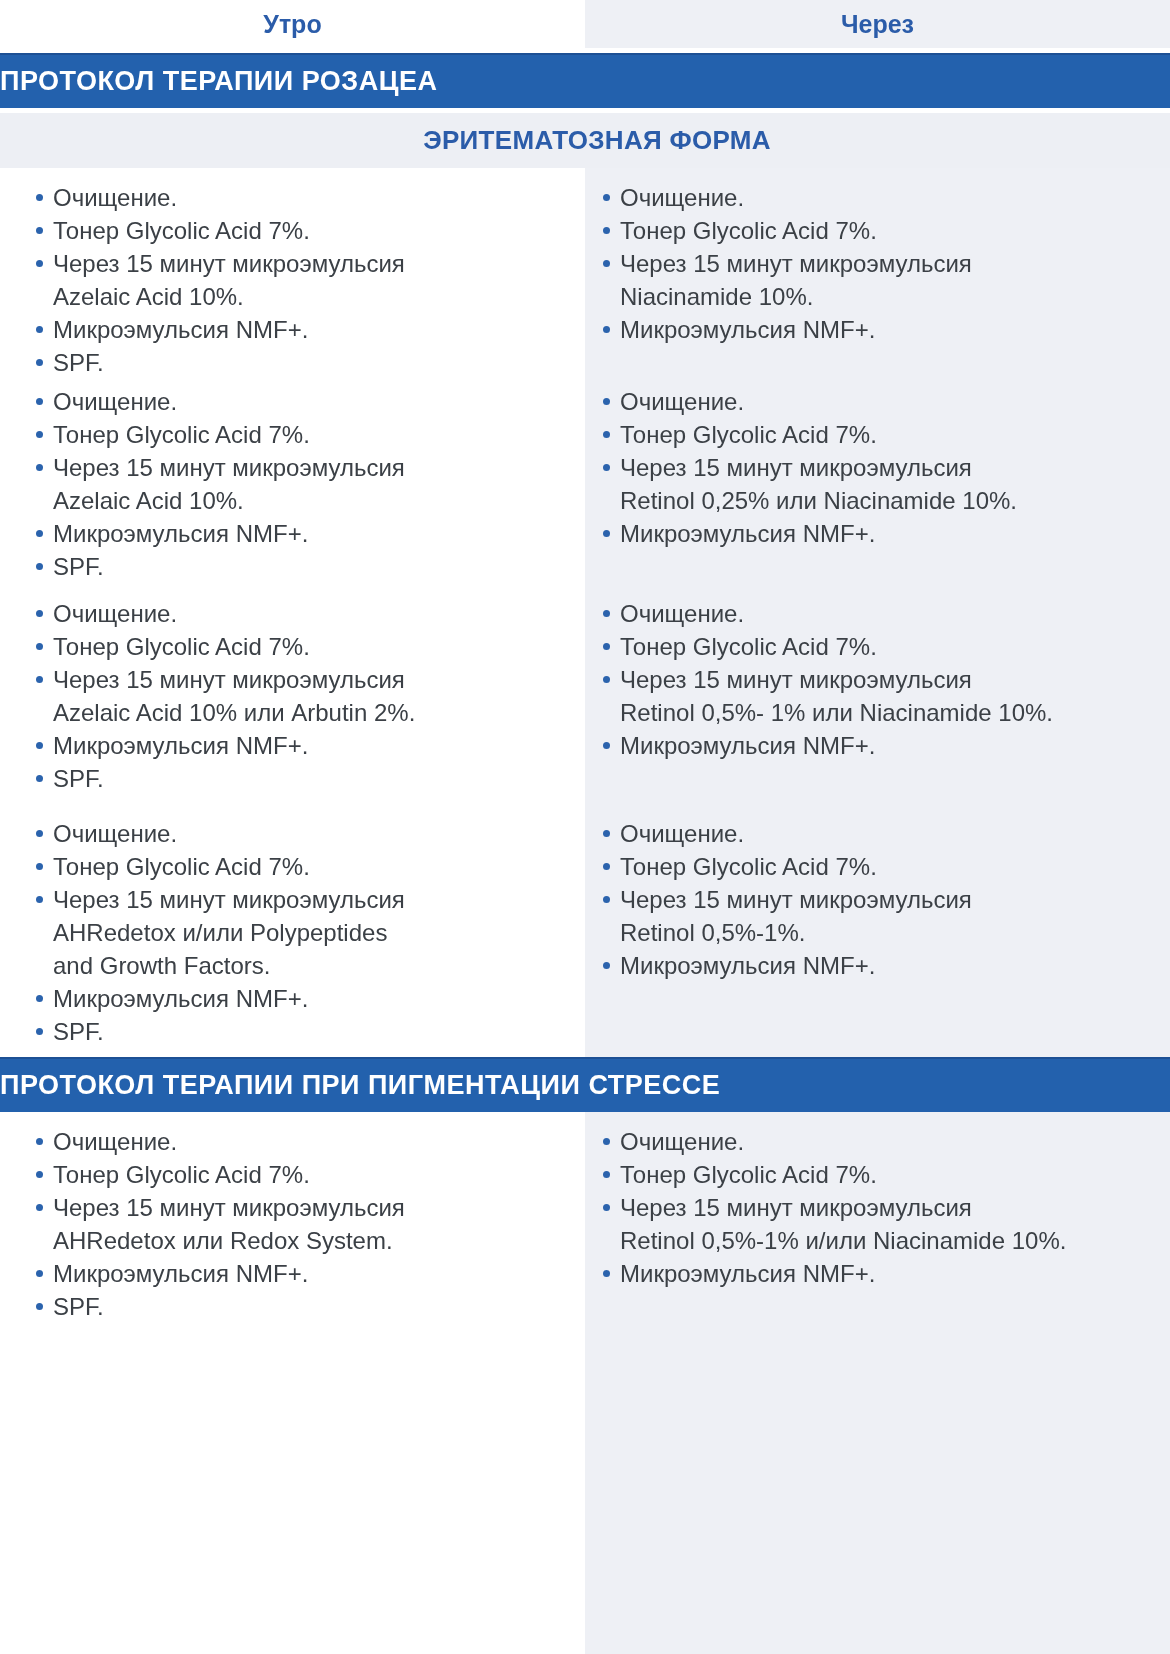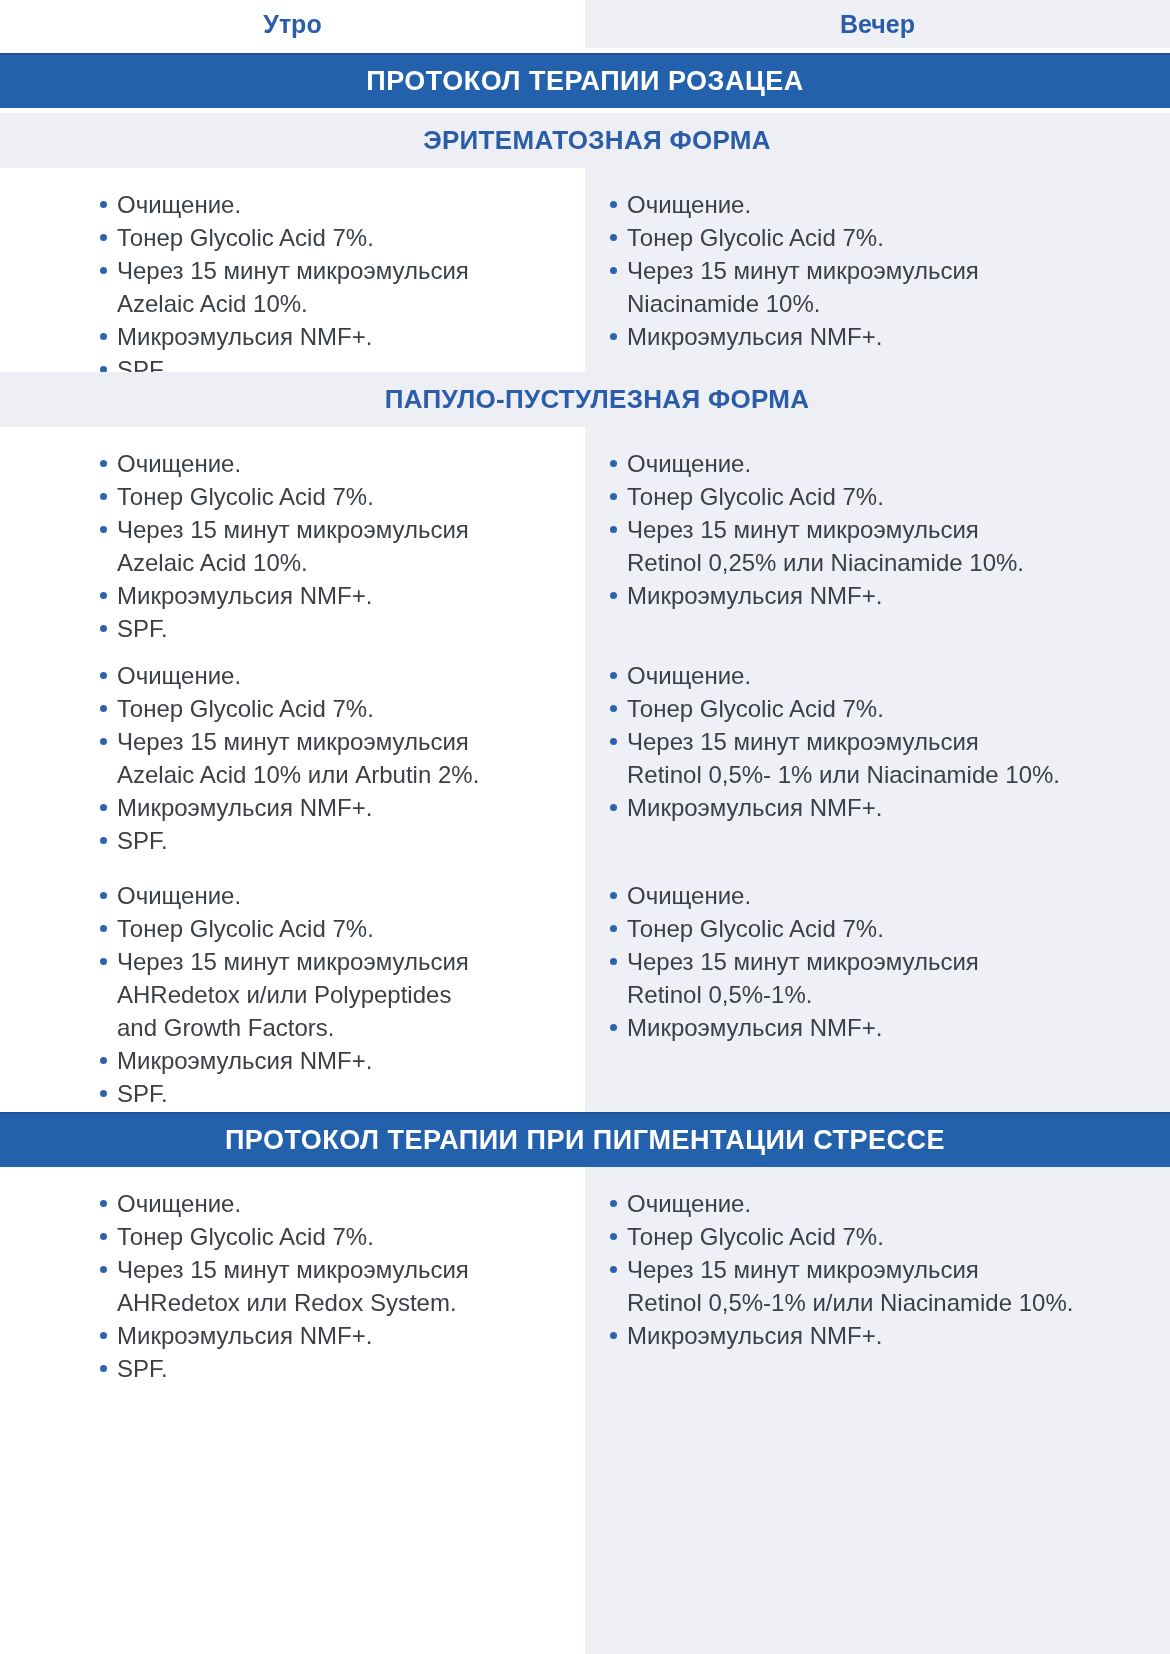--- a/index.html
+++ b/index.html
@@ -16,42 +16,42 @@
   .col-header{width:585px;display:flex;align-items:center;justify-content:center;}
   .col-header.morning-h{background:#ffffff;}
   .col-header.evening-h{background:#eef0f5;}
   .col-header span{color:#2b5ca9;font-weight:bold;font-size:25px;}
 
   .gap{height:5px;background:#ffffff;flex:0 0 auto;}
 
   
   .banner{
     height:55px;flex:0 0 auto;background:#2361ad;border-top:2px solid #1d5094;
-    display:flex;align-items:center;justify-content:center;box-sizing:border-box;
+    display:flex;align-items:center;box-sizing:border-box;
   }
   .banner span{color:#ffffff;font-weight:bold;font-size:27px;letter-spacing:.5px;}
 
   
   .subheader{
     height:55px;flex:0 0 auto;background:#edeff4;
     display:flex;align-items:center;justify-content:center;padding-left:24px;
   }
   .subheader span{color:#2b5ca9;font-weight:bold;font-size:26px;letter-spacing:.3px;}
 
   
   .content{display:flex;flex:0 0 auto;overflow:hidden;}
   .content.h1{height:204px;}
   .content.h2{height:212px;}
   .content.h3{height:220px;}
   .content.h4{height:253px;}
   .content.h5{flex:1 1 auto;}
   .mcol{width:585px;background:#ffffff;box-sizing:border-box;}
   .ecol{width:585px;background:#eef0f5;box-sizing:border-box;}
 
-  ul.list{list-style:none;margin:8px;padding:12px 6px 0 109px;}
+  ul.list{list-style:none;margin:1px;padding:12px 6px 0 52px;}
   .ecol ul.list{padding-left:34px;}
   ul.list li{
     position:relative;
     color:#3b4046;font-size:24px;line-height:33px;
     white-space:pre-line;
   }
   ul.list li::before{
     content:"";position:absolute;left:-17px;top:13px;
     width:7px;height:7px;border-radius:50%;background:#2b63ad;
   }
@@ -59,21 +59,21 @@
 </head>
 <body>
 
 <div class="page">
 
   <div class="col-headers">
     <div class="col-header morning-h">
       <span>Утро</span>
     </div>
     <div class="col-header evening-h">
-      <span>Вечер</span>
+      <span>Через</span>
     </div>
   </div>
 
   <div class="gap"></div>
 
   <div class="banner">
     <span>ПРОТОКОЛ ТЕРАПИИ РОЗАЦЕА</span>
   </div>
 
   <div class="gap"></div>
@@ -97,23 +97,20 @@
       <ul class="list">
           <li>Очищение.</li>
           <li>Тонер Glycolic Acid 7%.</li>
           <li>Через 15 минут микроэмульсия
 Niacinamide 10%.</li>
           <li>Микроэмульсия NMF+.</li>
         </ul>
     </div>
   </div>
 
-  <div class="subheader">
-    <span>ПАПУЛО-ПУСТУЛЕЗНАЯ ФОРМА</span>
-  </div>
 
   <div class="content h2">
     <div class="mcol">
       <ul class="list">
           <li>Очищение.</li>
           <li>Тонер Glycolic Acid 7%.</li>
           <li>Через 15 минут микроэмульсия
 Azelaic Acid 10%.</li>
           <li>Микроэмульсия NMF+.</li>
           <li>SPF.</li>

